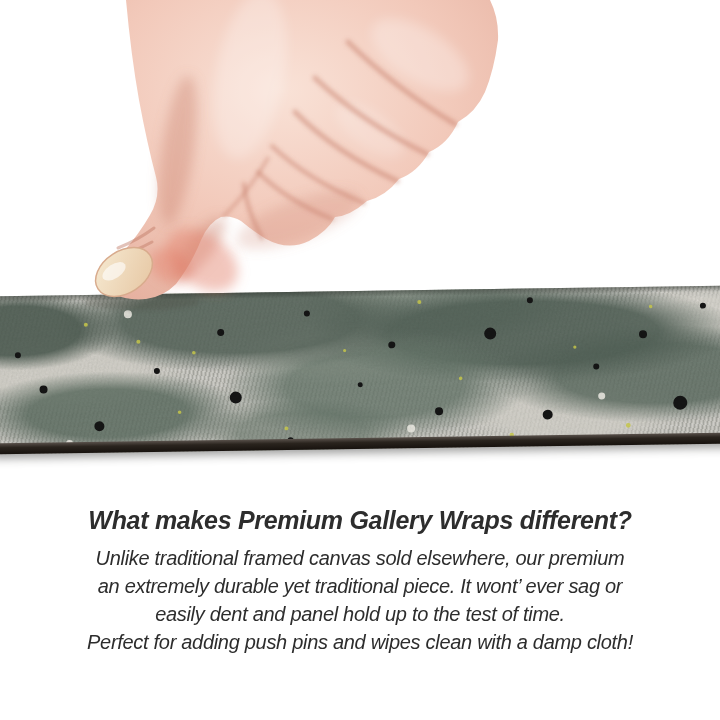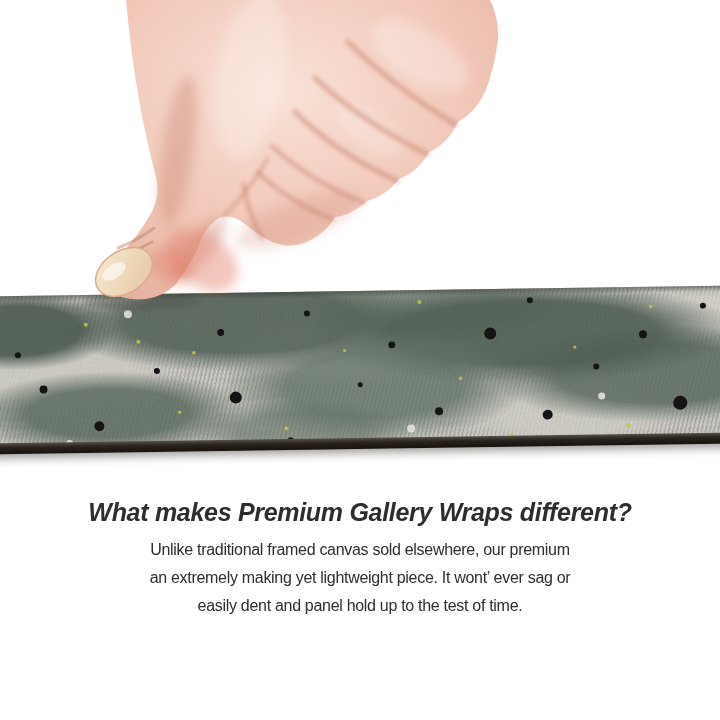--- a/index.html
+++ b/index.html
@@ -41,26 +41,26 @@
   }
   .speckles,.grain{position:absolute;inset:0;width:100%;height:100%;}
   .grain{opacity:.5;mix-blend-mode:multiply;}
 
   
   .hand{position:absolute;left:0;top:0;z-index:3;}
 
   
   .copy{position:absolute;left:0;top:497px;width:100%;text-align:center;color:#2d2d2d;z-index:2;}
   .copy h2{
-    margin:0 0 9px 0;font-style:italic;font-weight:600;
+    margin:8px 0 9px 0;font-style:italic;font-weight:600;
     font-size:25px;line-height:30px;letter-spacing:-0.3px;white-space:nowrap;
   }
   .copy .line{
-    margin:0;font-weight:400;
-    font-size:16px;line-height:28px;letter-spacing:-0.3px;white-space:nowrap;
+    margin:0;font-style:italic;font-weight:400;
+    font-size:20px;line-height:28px;letter-spacing:-0.3px;white-space:nowrap;
   }
 </style>
 </head>
 <body>
 
 <div class="stage">
 
   <div class="canvas-strip">
     <svg class="speckles" viewBox="0 0 740 160" preserveAspectRatio="none" aria-hidden="true">
       <g fill="#151515">
@@ -182,17 +182,18 @@
 
     <g transform="rotate(-33 124 272)">
       <ellipse cx="124" cy="272" rx="31" ry="21" fill="url(#nailG)" stroke="#d8ab8d" stroke-width="1.5"></ellipse>
       <ellipse cx="116" cy="266" rx="13" ry="7" fill="rgba(255,255,255,0.6)"></ellipse>
     </g>
   </svg>
 
   <div class="copy">
     <h2>What makes Premium Gallery Wraps different?</h2>
     <p class="line">Unlike traditional framed canvas sold elsewhere, our premium</p>
-    <p class="line">an extremely making yet lightweight piece. It wont’ ever sag or</p>
+    <p class="line">an extremely durable yet traditional piece. It wont’ ever sag or</p>
     <p class="line">easily dent and panel hold up to the test of time.</p>
+    <p class="line">Perfect for adding push pins and wipes clean with a damp cloth!</p>
   </div>
 
 </div>
 
 </body></html>

